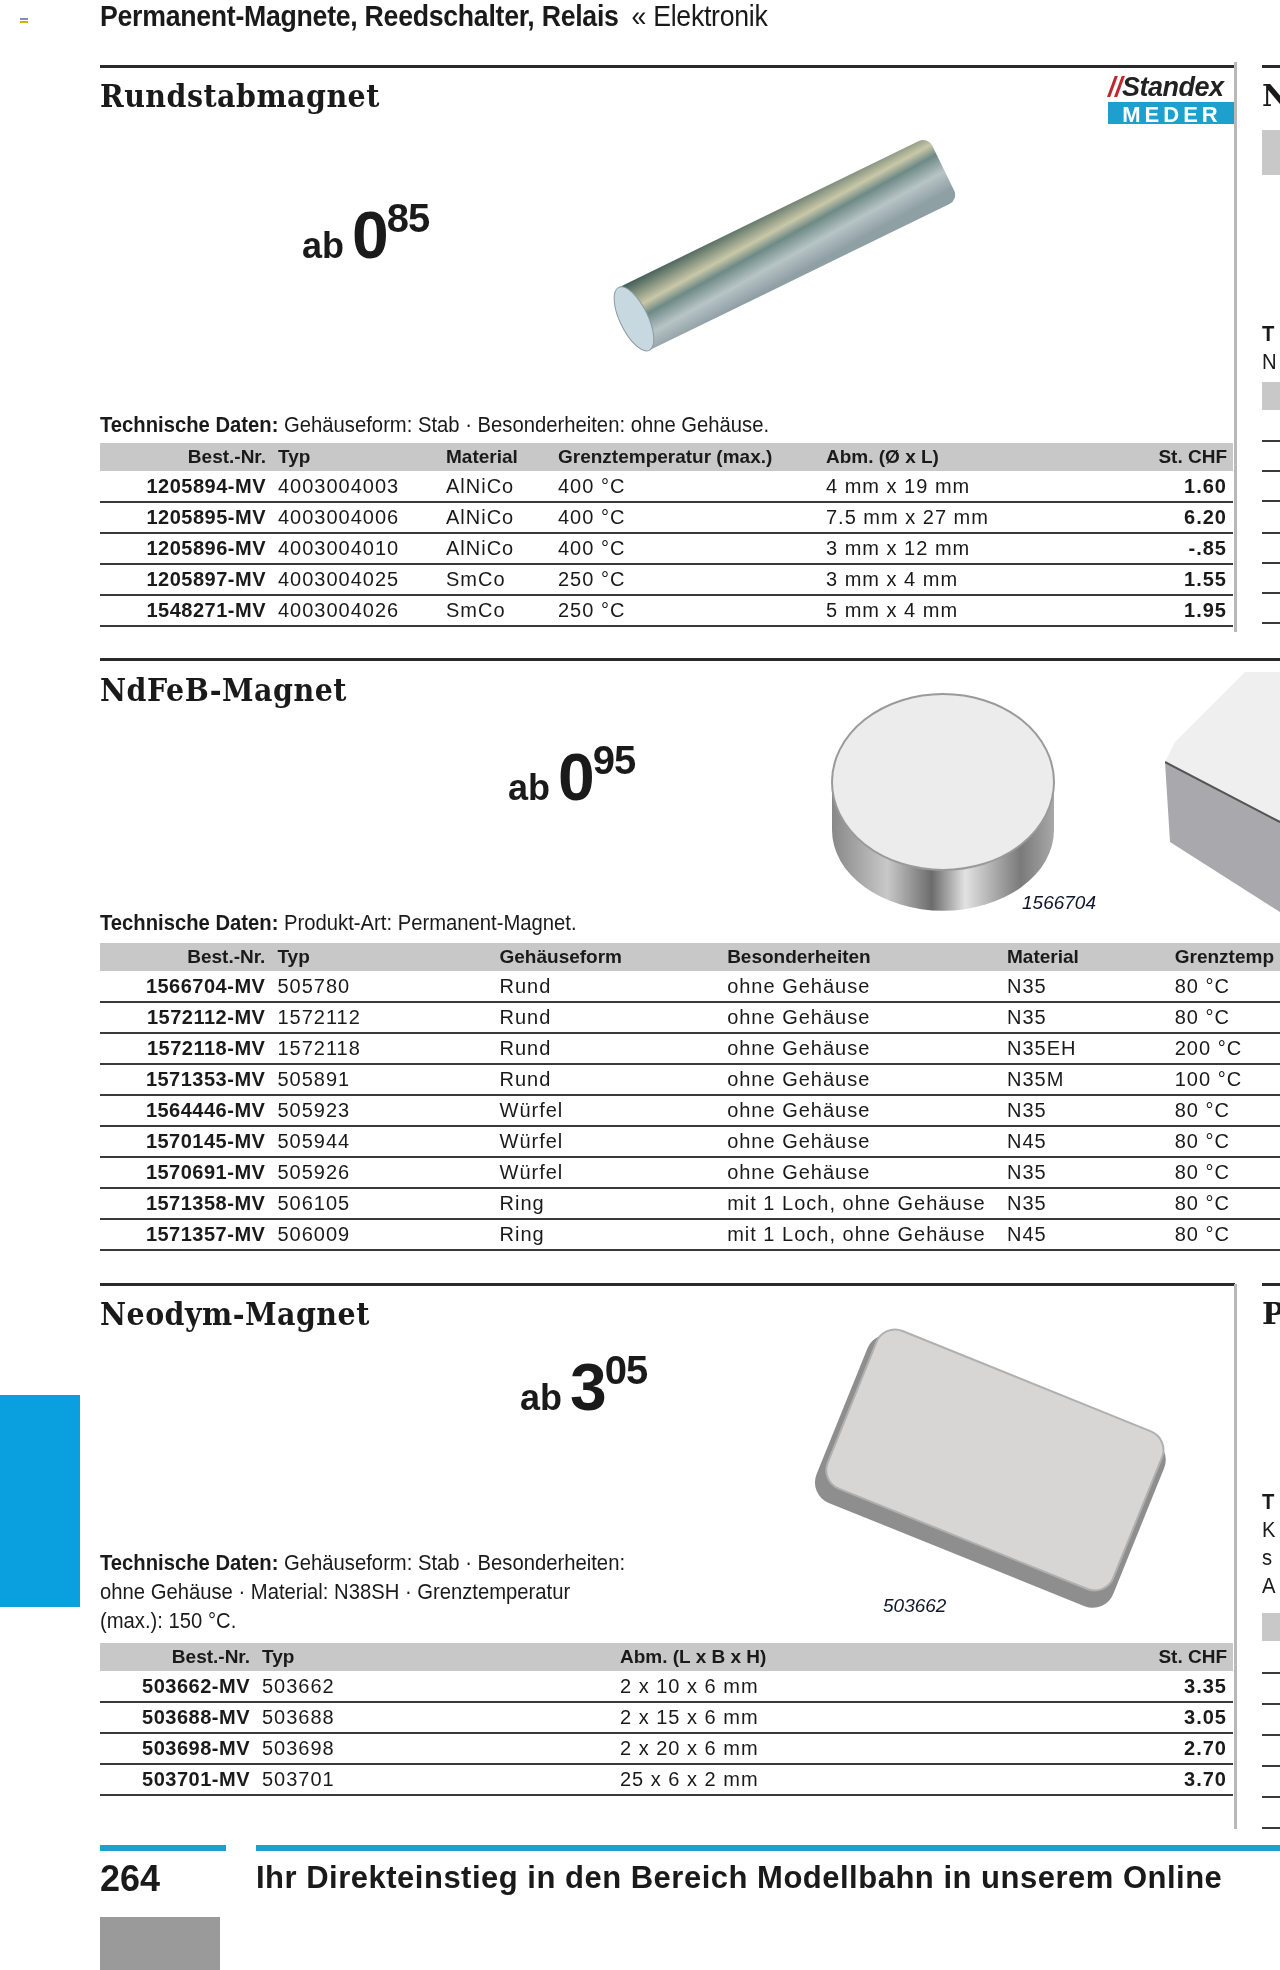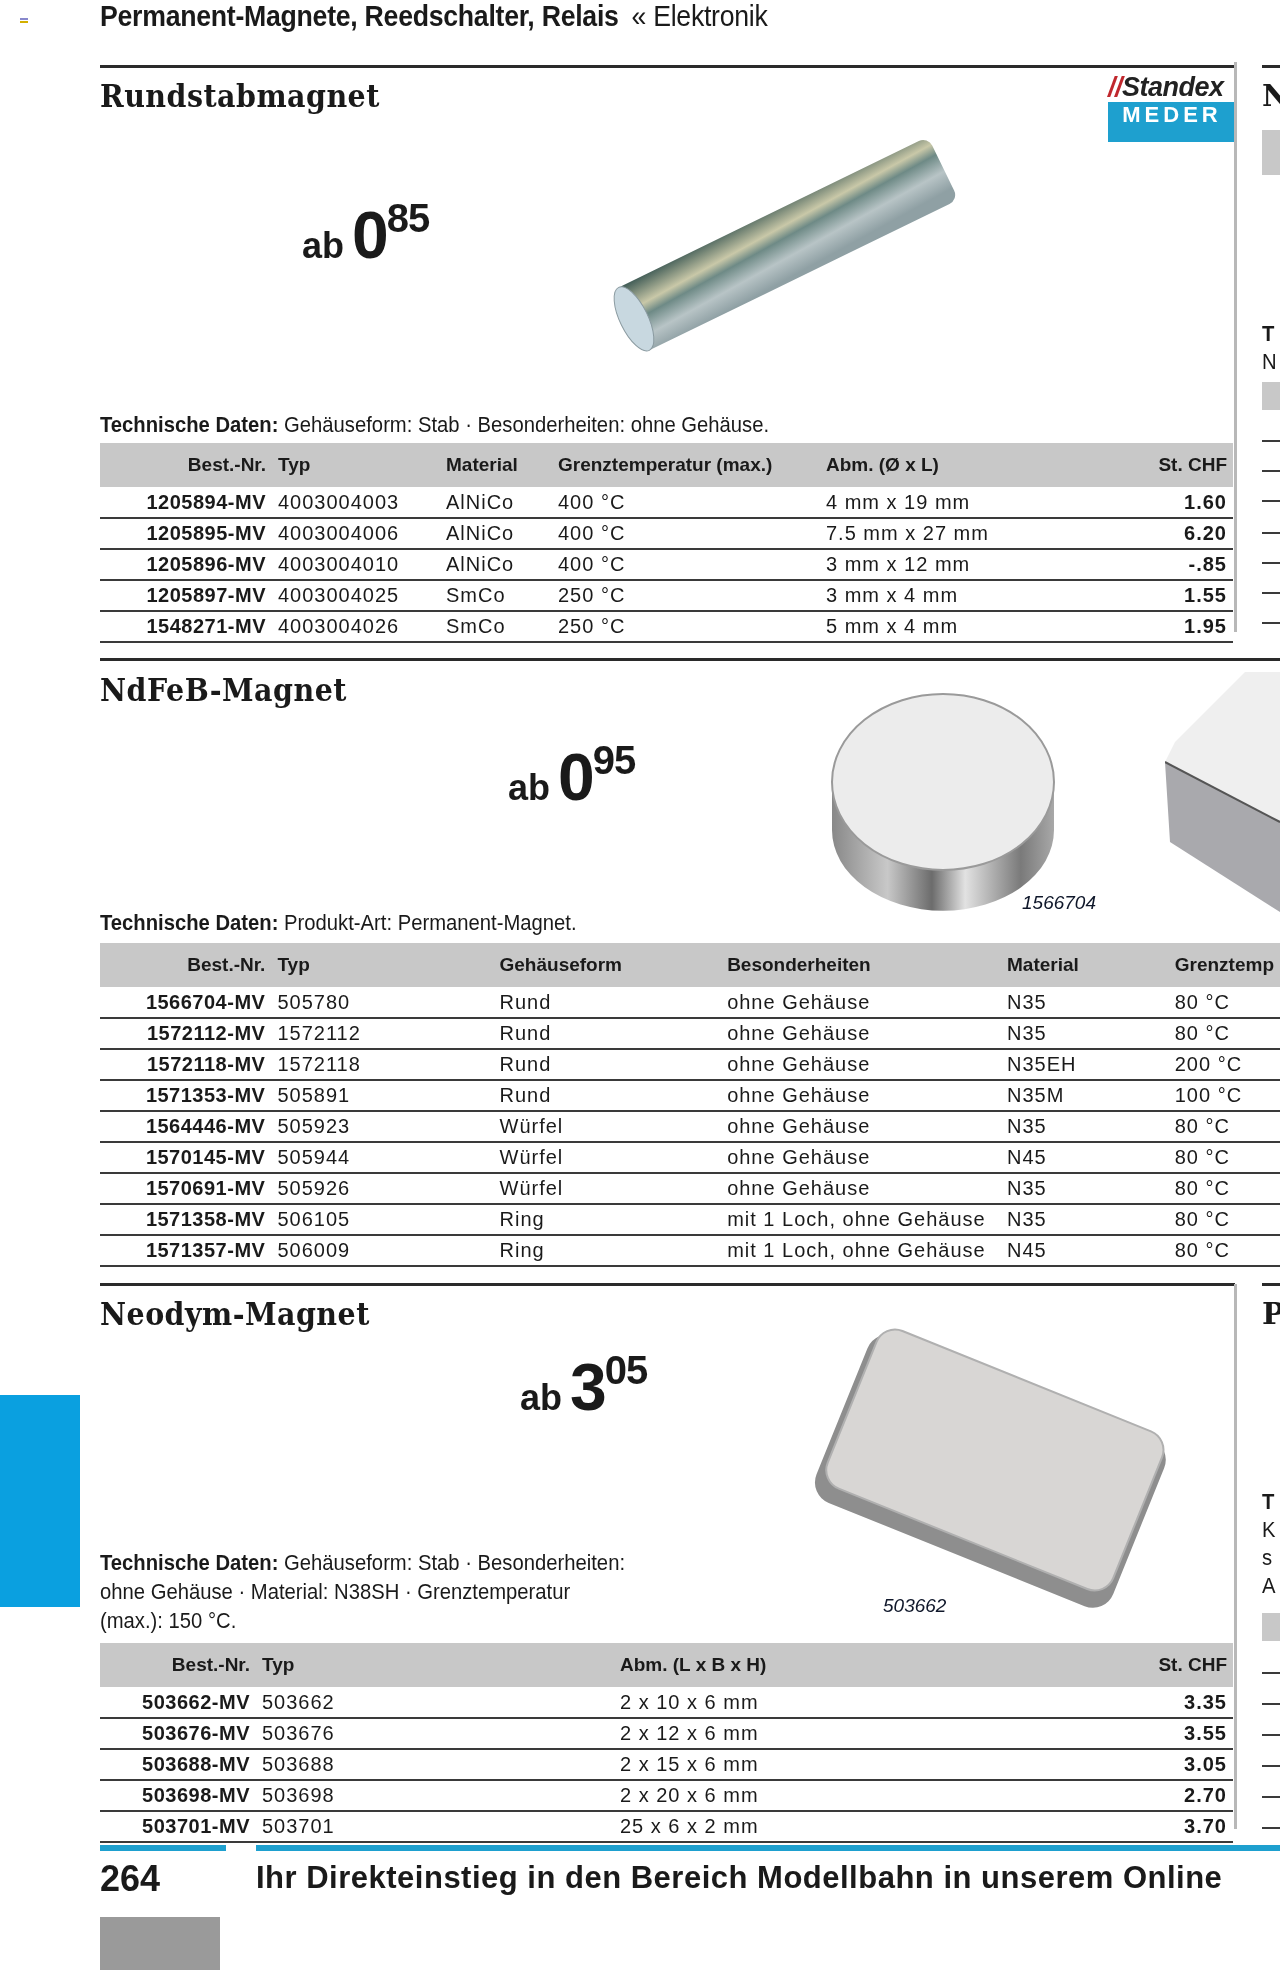--- a/index.html
+++ b/index.html
@@ -19,31 +19,31 @@
 
   .price { font-weight: bold; white-space: nowrap; color: #1a1a1a; }
   .price .ab { font-size: 36px; font-weight: bold; }
   .price .int { font-size: 66px; font-weight: 900; margin-left: 8px; letter-spacing: -2px; }
   .price .dec { font-size: 40px; font-weight: 900; vertical-align: 26px; letter-spacing: -1px; }
 
   .tech { font-size: 22px; line-height: 29px; transform: scaleX(0.92); transform-origin: left; }
   .tech b { font-weight: bold; }
 
   table.data { border-collapse: collapse; font-size: 20px; }
-  table.data th { background: #c8c8c8; font-weight: bold; text-align: left; height: 44px; padding: 0 6px; white-space: nowrap; font-size: 19px; }
+  table.data th { background: #c8c8c8; font-weight: bold; text-align: left; height: 28px; padding: 0 6px; white-space: nowrap; font-size: 19px; }
   table.data td { height: 31px; padding: 0 6px; border-bottom: 2px solid #3a3a3a; white-space: nowrap; letter-spacing: 1px; }
   table.data td.nr { font-weight: bold; text-align: right; letter-spacing: 0.5px; }
   table.data th.nr { text-align: right; }
   table.data td.price-cell { font-weight: bold; text-align: right; }
   table.data th.price-cell { text-align: right; }
 
   .logo { left: 1108px; top: 72px; width: 128px; }
   .logo .standex { font-size: 27px; font-weight: bold; font-style: italic; color: #222; text-align: left; line-height: 30px; letter-spacing: -0.5px; }
   .logo .standex .mark { color: #c0272d; }
-  .logo .meder { background: #1ea0cf; color: #fff; font-size: 22px; font-weight: bold; letter-spacing: 4px; text-align: center; height: 40px; line-height: 26px; }
+  .logo .meder { background: #1ea0cf; color: #fff; font-size: 22px; font-weight: bold; letter-spacing: 4px; text-align: center; height: 22px; line-height: 26px; }
 
   .photo-label { font-size: 19px; color: #0f172a; font-style: italic; }
 
   .side-tab { left: 0; top: 1395px; width: 80px; height: 212px; background: #0aa0e0; }
   .footer-bar { height: 6px; background: #1ea0cf; }
   .page-num { font-size: 36px; font-weight: bold; }
   .footer-text { font-size: 31px; font-weight: bold; white-space: nowrap; letter-spacing: 0.5px; }
   .gray-block { left: 100px; top: 1917px; width: 120px; height: 53px; background: #9a9a9a; }
 
   .edge-text { font-family: "DejaVu Serif", serif; font-weight: bold; font-size: 30px; }
@@ -300,26 +300,20 @@
     </tr>
   </thead>
   <tbody>
     <tr>
         <td class="nr">503662-MV</td>
         <td>503662</td>
         <td>2 x 10 x 6 mm</td>
         <td class="price-cell">3.35</td>
       </tr>
     <tr>
-        <td class="nr">503676-MV</td>
-        <td>503676</td>
-        <td>2 x 12 x 6 mm</td>
-        <td class="price-cell">3.55</td>
-      </tr>
-    <tr>
         <td class="nr">503688-MV</td>
         <td>503688</td>
         <td>2 x 15 x 6 mm</td>
         <td class="price-cell">3.05</td>
       </tr>
     <tr>
         <td class="nr">503698-MV</td>
         <td>503698</td>
         <td>2 x 20 x 6 mm</td>
         <td class="price-cell">2.70</td>

